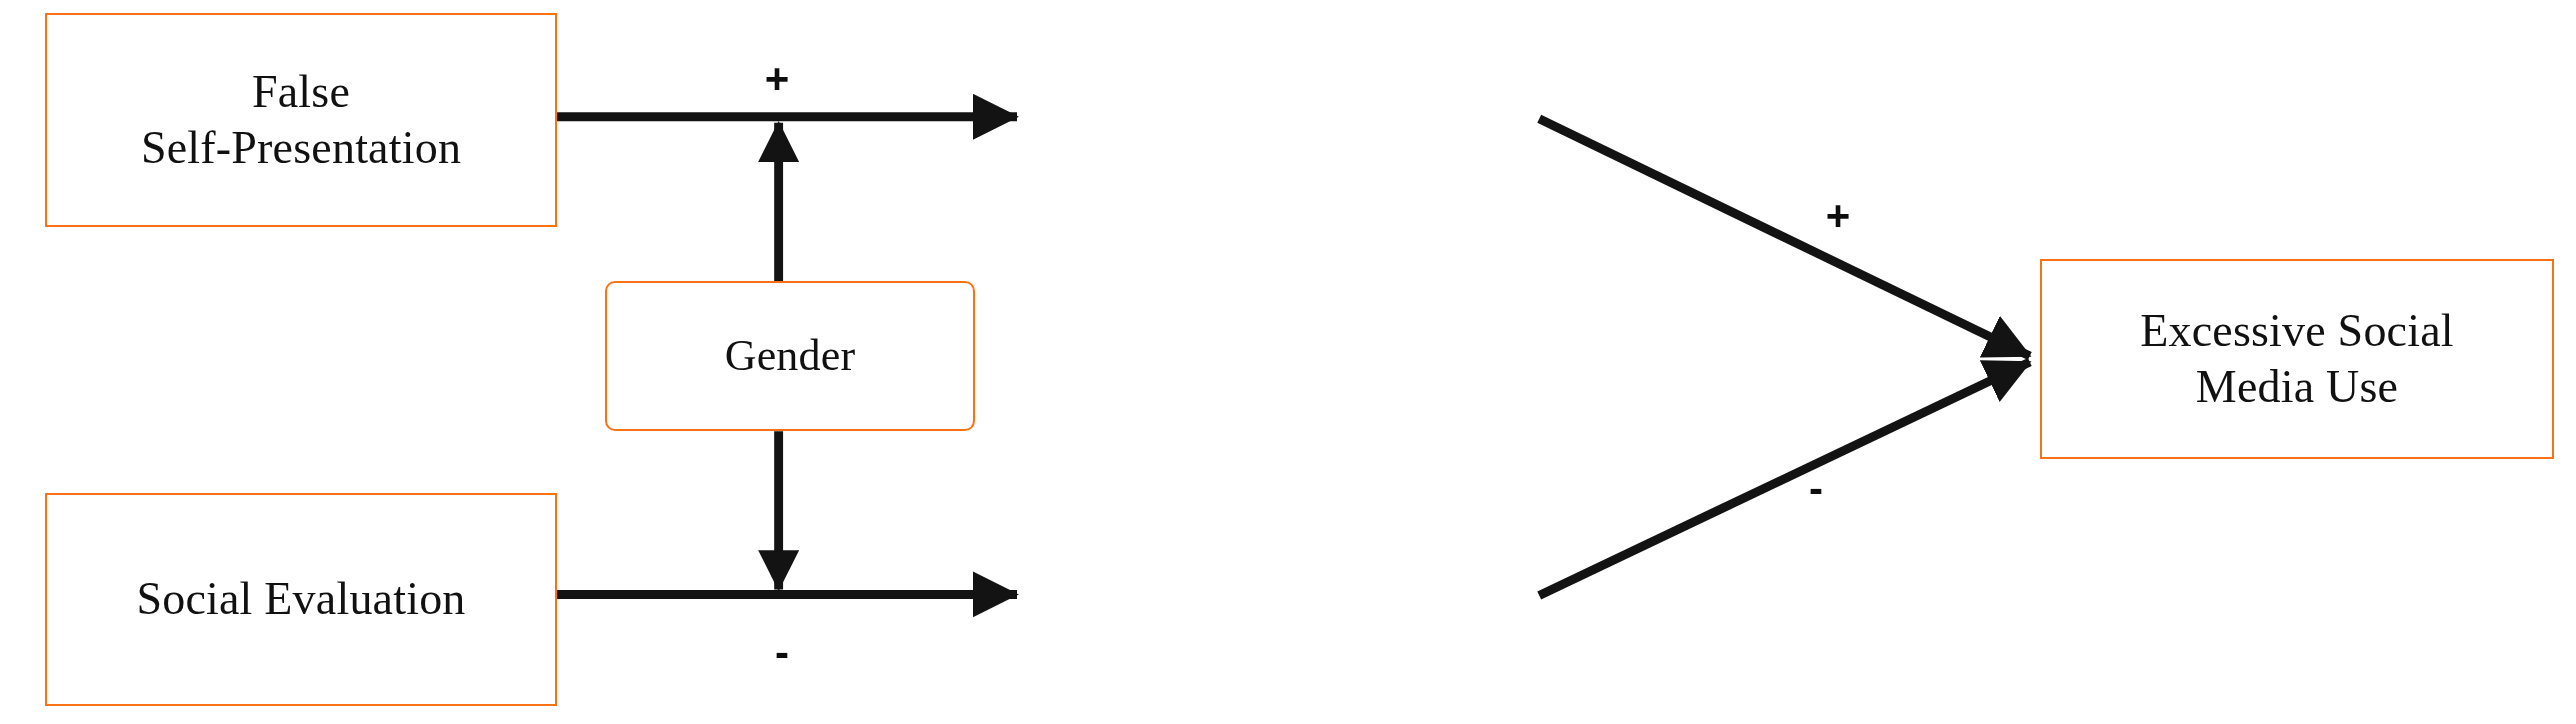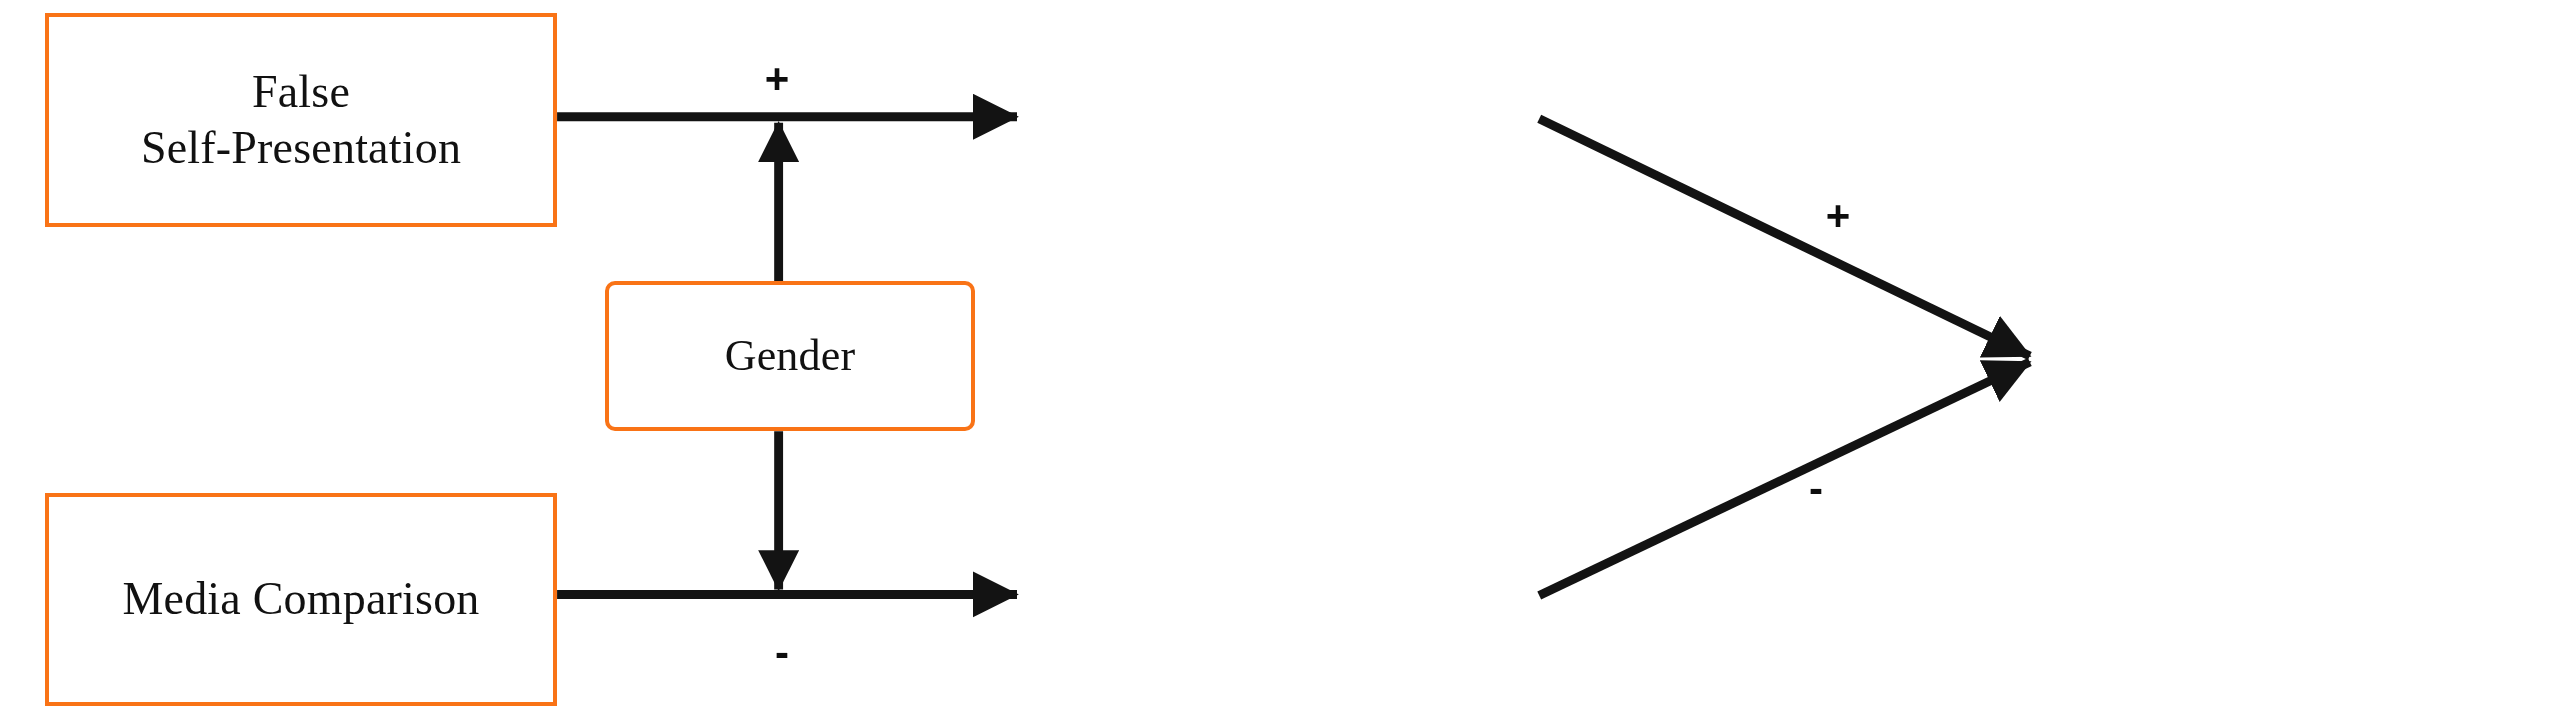--- a/index.html
+++ b/index.html
@@ -18,21 +18,21 @@
   #diagram-svg {
     position: absolute;
     left: 0;
     top: 0;
     width: 2576px;
     height: 724px;
   }
   .node-box {
     position: absolute;
     box-sizing: border-box;
-    border: 4px solid #f97316;
+    border: 2px solid #f97316;
     background: #ffffff;
     display: flex;
     align-items: center;
     justify-content: center;
     text-align: center;
     color: #111111;
     font-family: "Liberation Serif", "DejaVu Serif", serif;
     line-height: 1.22;
     letter-spacing: 0.2px;
   }
@@ -87,24 +87,28 @@
     <span class="node-label">False
 Self-Presentation</span>
   </div>
 
 
   <div class="node-box node-md" style="left:605px; top:281px; width:370px; height:150px;">
     <span class="node-label">Gender</span>
   </div>
 
   <div class="node-box node-lg" style="left:45px; top:493px; width:512px; height:213px;">
-    <span class="node-label">Media Comparison</span>
+    <span class="node-label">Social Evaluation</span>
   </div>
 
 
+  <div class="node-box node-lg" style="left:2040px; top:259px; width:514px; height:200px;">
+    <span class="node-label">Excessive Social
+Media Use</span>
+  </div>
 
   <span class="sign-label sign-plus" style="left:777px; top:79px;">+</span>
 
   <span class="sign-label sign-minus" style="left:782px; top:653px;">-</span>
 
   <span class="sign-label sign-plus" style="left:1838px; top:216px;">+</span>
 
   <span class="sign-label sign-minus" style="left:1816px; top:489px;">-</span>
 
 </div>

